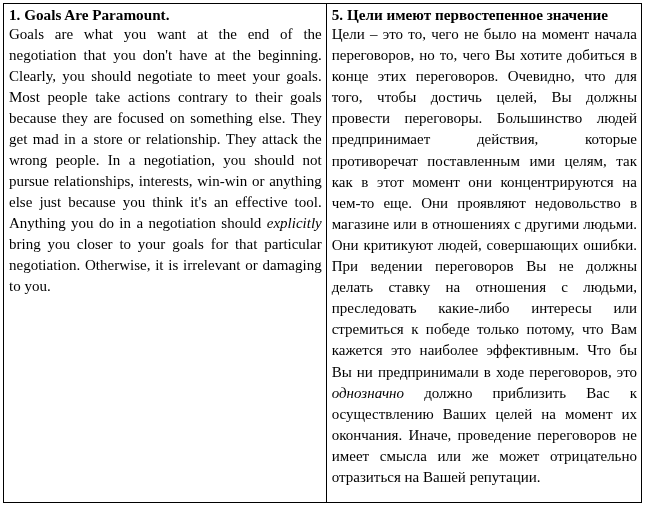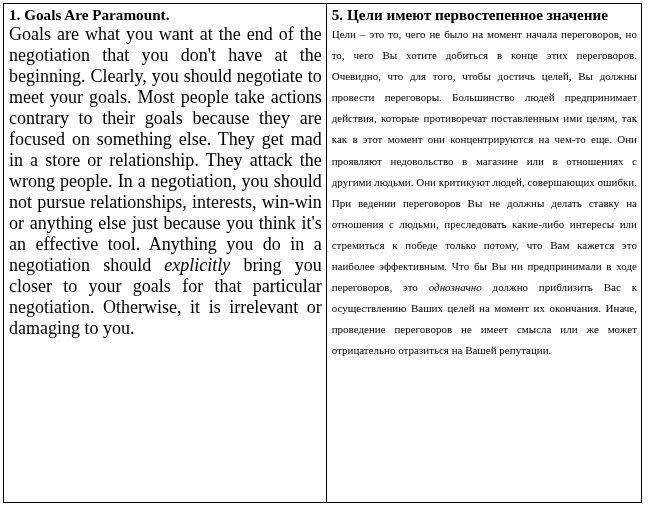--- a/index.html
+++ b/index.html
@@ -45,30 +45,30 @@
   .heading {
     font-weight: bold;
     font-size: 15.2px;
     line-height: 19px;
     text-align: left;
     margin: 0 0 0 0;
     white-space: nowrap;
   }
 
   .body-text {
-    font-size: 18px;
+    font-size: 15px;
     line-height: 21px;
     text-align: justify;
     text-justify: inter-word;
     margin: 0;
     hyphens: none;
   }
 
   .body-text.ru {
-    font-size: 11px;
+    font-size: 15px;
     line-height: 21.1px;
   }
 
   .body-text em,
   .body-text i {
     font-style: italic;
   }
 </style>
 </head>
 <body>

